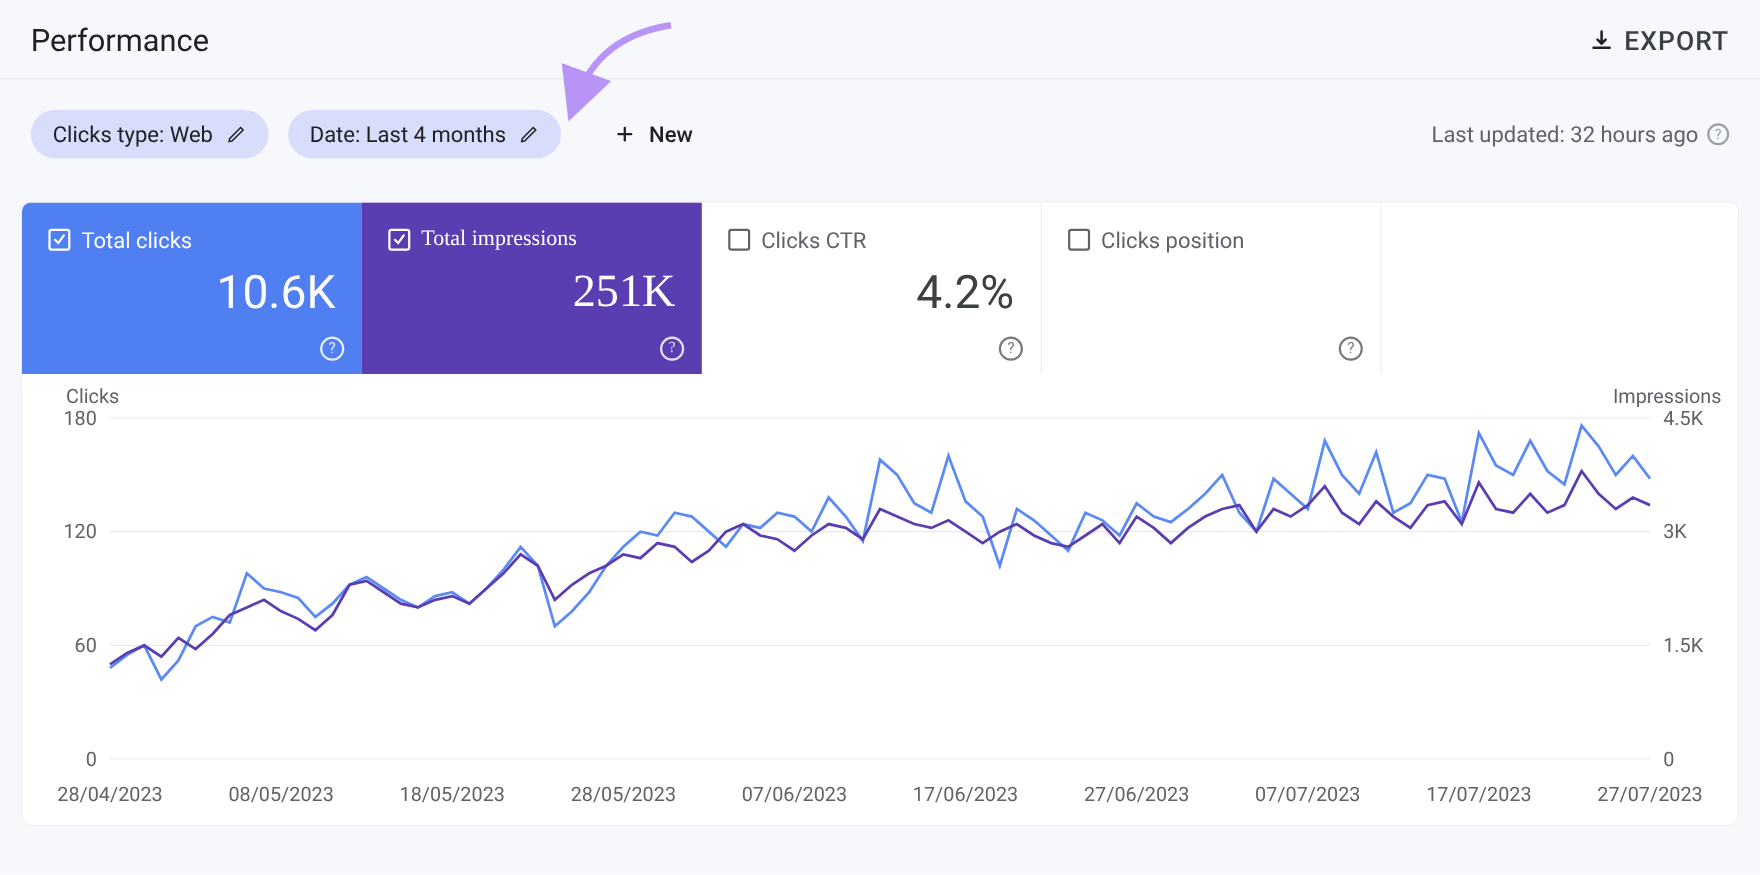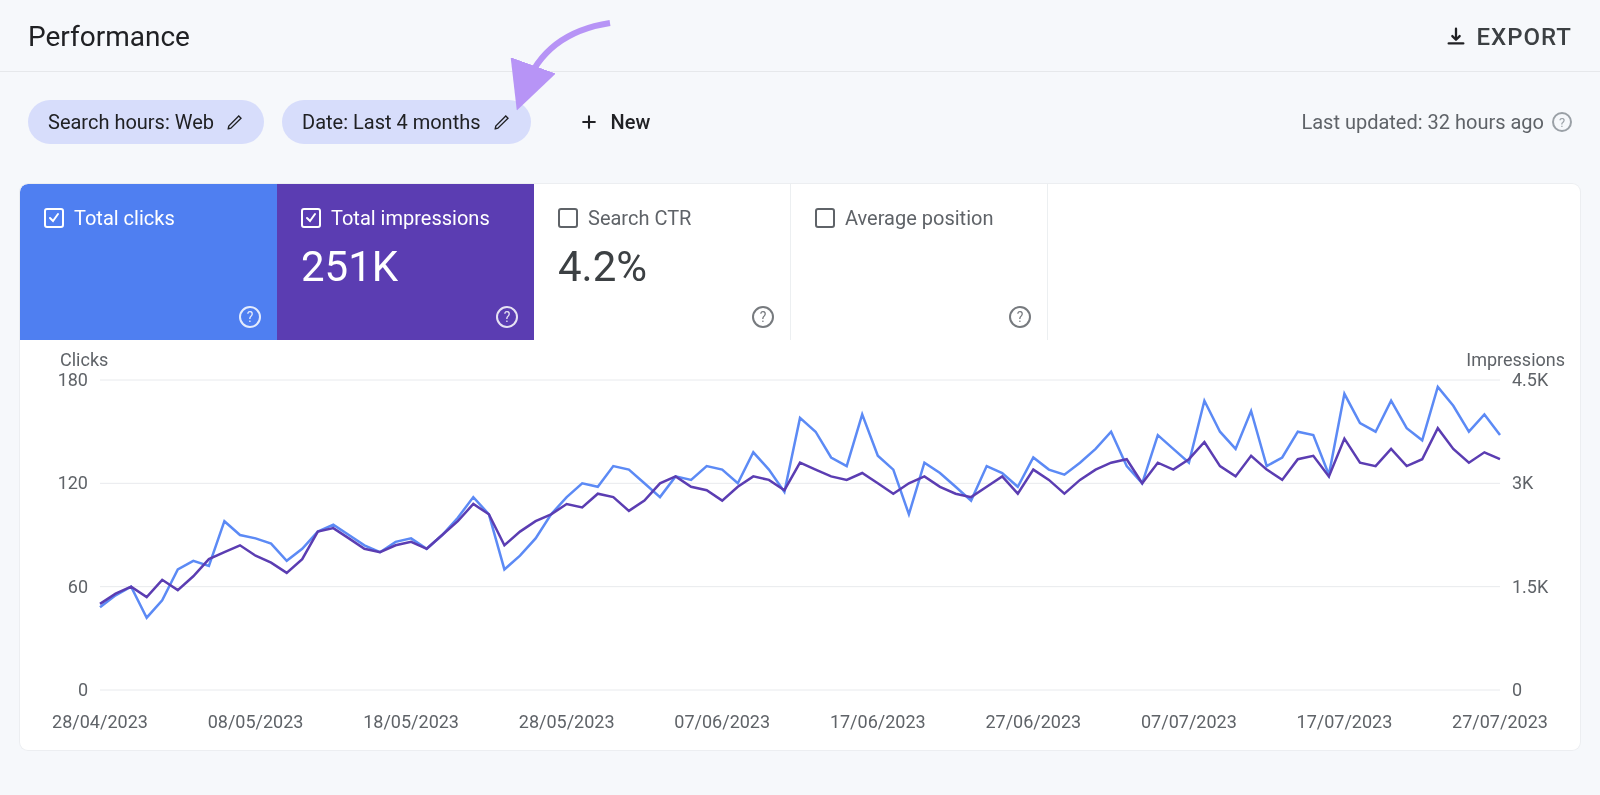--- a/index.html
+++ b/index.html
@@ -58,28 +58,29 @@
     background: #fff;
     margin: 0 20px 20px 20px;
     border-radius: 8px;
     overflow: hidden;
     box-shadow: 0 0 0 1px rgba(60,64,67,.05);
     position: relative;
   }
   .metrics-row { display: flex; }
   .metric {
     position: relative;
-    width: 257px; height: 156px;
+    width: 309px; height: 156px;
     padding: 22px 24px 20px 24px;
     border-right: 1px solid #eceff1;
     color: #5f6368;
     cursor: pointer;
+    text-align: right;
   }
   .metric.active-blue { background: #4f7ff1; color: #fff; border-right: none; border-top-left-radius: 8px; }
-  .metric.active-purple { background: #5b3db2; color: #fff; border-right: none; }
+  .metric.active-purple { background: #5b3db2; color: #fff; border-right: none; font-family: Liberation Serif, serif; }
   .metric .m-head { display: flex; align-items: center; gap: 10px; font-size: 20px; }
   .metric .m-check {
     width: 20px; height: 20px; border: 2px solid currentColor; border-radius: 3px;
     display: inline-flex; align-items: center; justify-content: center;
   }
   .metric .m-value { font-size: 42px; font-weight: 400; margin-top: 12px; color: #3c4043; }
   .metric.active-blue .m-value, .metric.active-purple .m-value { color: #fff; }
   .metric .m-help {
     position: absolute; right: 16px; bottom: 12px;
     width: 22px; height: 22px; border: 2px solid currentColor; border-radius: 50%;
@@ -114,21 +115,21 @@
     <svg width="22" height="22" viewBox="0 0 24 24">
       <path d="M12 3v12m0 0l-4-4m4 4l4-4" stroke="#202124" stroke-width="2.5" fill="none" stroke-linecap="round"></path>
       <path d="M4 19h16" stroke="#202124" stroke-width="2.5" stroke-linecap="round"></path>
     </svg>
     <span>EXPORT</span>
   </div>
 </div>
 
 <div class="filter-row">
   <div class="chip">
-    <span>Search hours: Web</span>
+    <span>Clicks type: Web</span>
     <svg class="pencil" viewBox="0 0 24 24">
         <path d="M3 21l3.5-.7L20 7l-3-3L3.7 17.5 3 21z" stroke="#202124" stroke-width="1.8" fill="none"></path>
       </svg>
   </div>
   <div class="chip">
     <span>Date: Last 4 months</span>
     <svg class="pencil" viewBox="0 0 24 24">
         <path d="M3 21l3.5-.7L20 7l-3-3L3.7 17.5 3 21z" stroke="#202124" stroke-width="1.8" fill="none"></path>
       </svg>
   </div>
@@ -149,46 +150,47 @@
 
   <div class="metric active-blue">
         <div class="m-head">
           <span class="m-check">
             <svg width="12" height="12" viewBox="0 0 12 12">
               <path d="M2 6l3 3 5-7" stroke="currentColor" stroke-width="2" fill="none" stroke-linecap="round"></path>
             </svg>
           </span>
           <span>Total clicks</span>
         </div>
+        <div class="m-value">10.6K</div>
         <div class="m-help">?</div>
       </div>
       <div class="metric active-purple">
         <div class="m-head">
           <span class="m-check">
             <svg width="12" height="12" viewBox="0 0 12 12">
               <path d="M2 6l3 3 5-7" stroke="currentColor" stroke-width="2" fill="none" stroke-linecap="round"></path>
             </svg>
           </span>
           <span>Total impressions</span>
         </div>
         <div class="m-value">251K</div>
         <div class="m-help">?</div>
       </div>
       <div class="metric">
         <div class="m-head">
           <span class="m-check"></span>
-          <span>Search CTR</span>
+          <span>Clicks CTR</span>
         </div>
         <div class="m-value">4.2%</div>
         <div class="m-help">?</div>
       </div>
       <div class="metric">
         <div class="m-head">
           <span class="m-check"></span>
-          <span>Average position</span>
+          <span>Clicks position</span>
         </div>
         <div class="m-help">?</div>
       </div>
     </div>
   <div class="chart-area">
     <svg class="chart" viewBox="0 0 1560 410" preserveAspectRatio="none">
         <text x="40" y="26" class="axis-label" text-anchor="start">Clicks</text>
         <text x="1545" y="26" class="axis-label" text-anchor="end">Impressions</text>
         <line x1="80" x2="1480" y1="350" y2="350" class="gridline"></line>
         <text x="68" y="356" class="tick-label" text-anchor="end">0</text>

